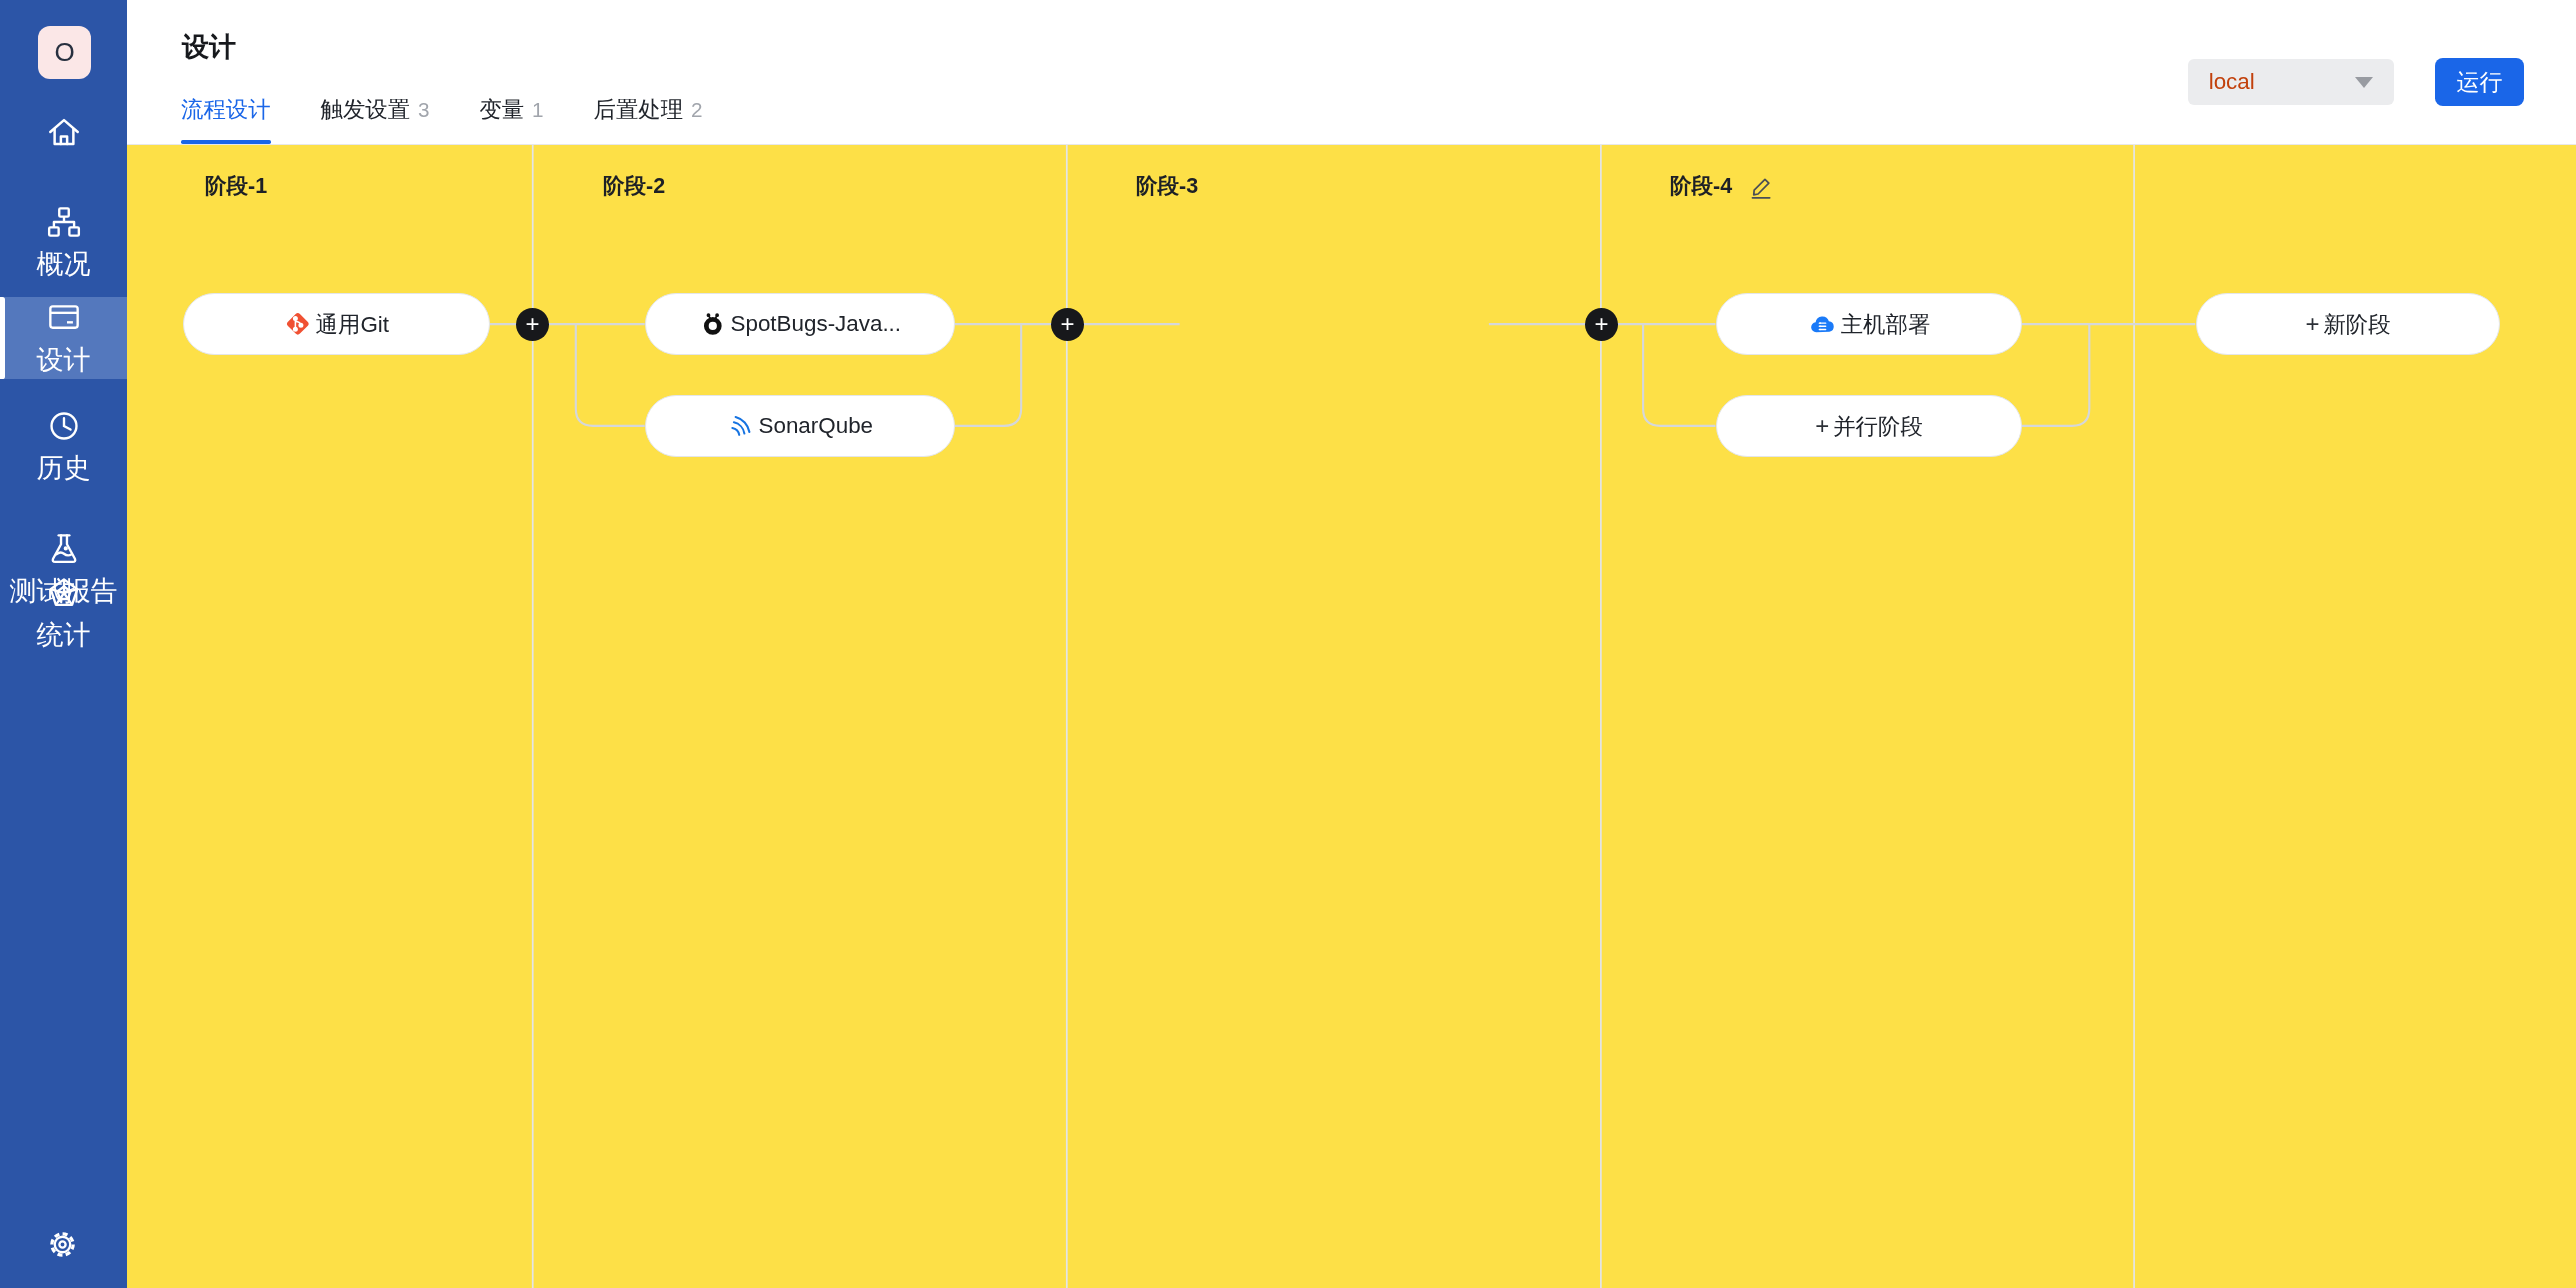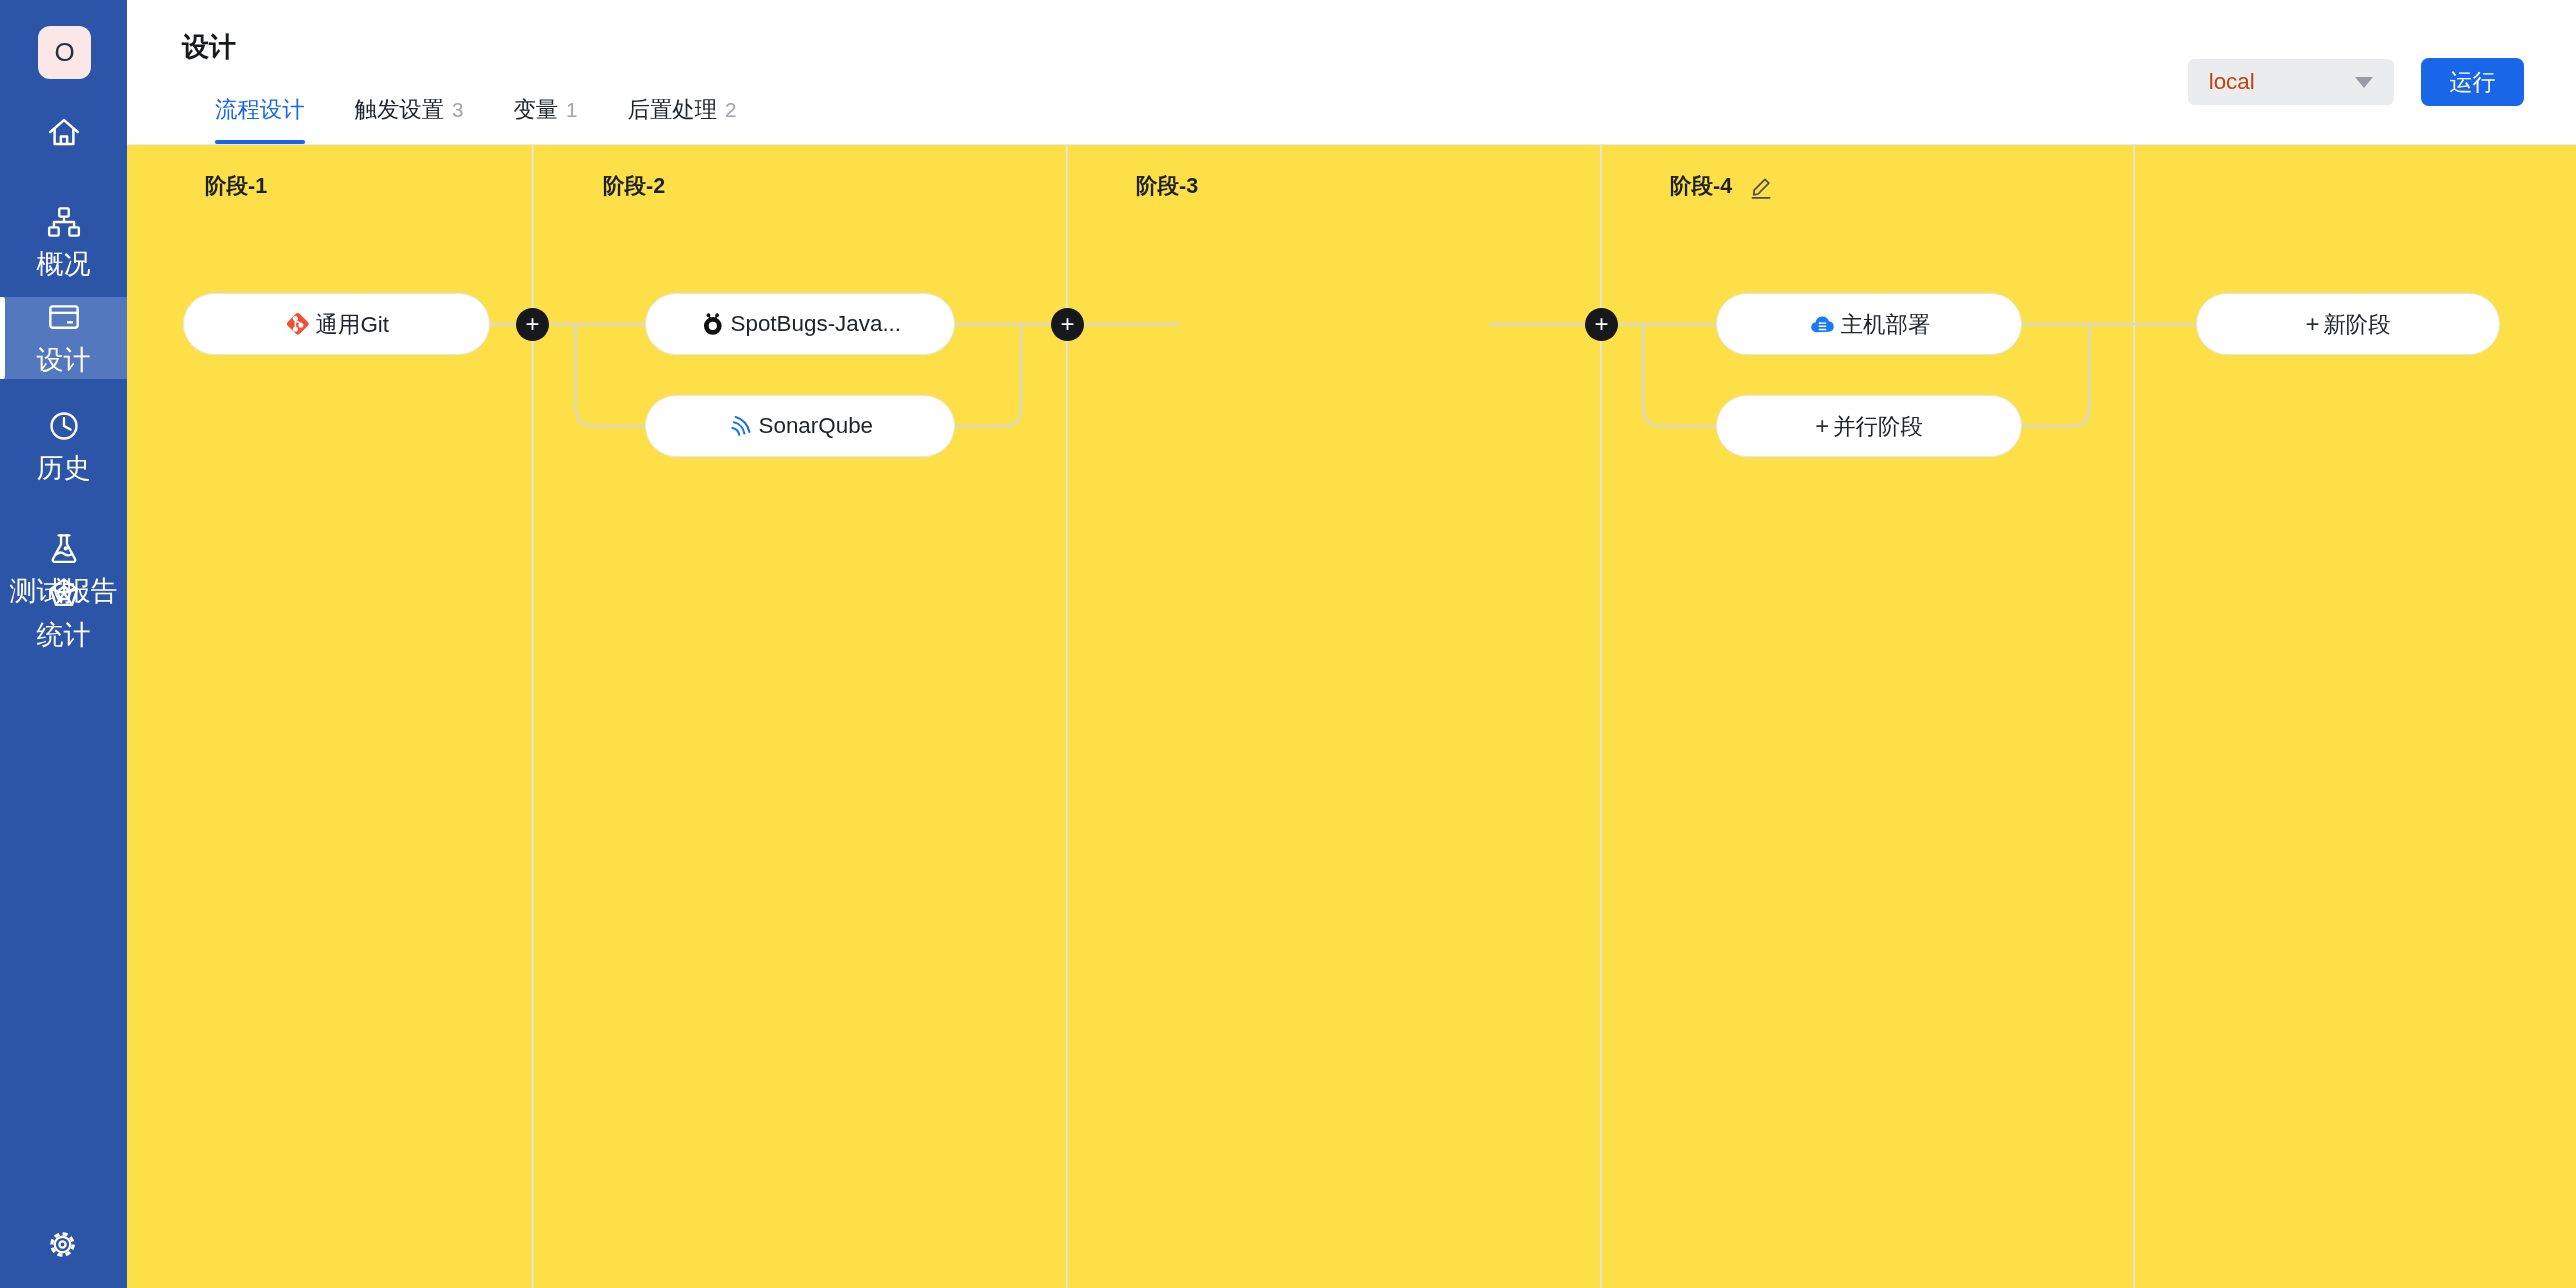--- a/index.html
+++ b/index.html
@@ -25,28 +25,28 @@
   .side-item.testreport{top:530px;}
   .side-item.stats{top:574px;}
   .gear{position:absolute;left:47px;top:1229px;width:31px;height:31px;cursor:pointer;}
   
   .header{position:absolute;left:127px;top:0;width:2449px;height:145px;background:#ffffff;
     border-bottom:0.9px solid #e7e8ea;box-sizing:border-box;z-index:4;}
   .page-title{position:absolute;left:55px;top:29px;font-size:27px;font-weight:700;color:#17191d;}
   .tabs{position:absolute;left:54px;bottom:0;display:flex;gap:50px;align-items:flex-end;}
   .tab{display:flex;align-items:center;gap:7.8px;padding-bottom:19px;font-size:22.4px;color:#20242b;cursor:pointer;position:relative;}
   .tab .count{color:#a1a5ac;font-size:20.7px;}
-  .tab.active{color:#1a66e8;font-weight:500;margin-left:34px;}
+  .tab.active{color:#1a66e8;font-weight:500;}
   .tab.active::after{content:"";position:absolute;left:0;right:0;bottom:0;height:4.3px;background:#1a66e8;border-radius:1.7px;}
   .env-select{position:absolute;right:182px;top:59px;width:206px;height:46px;background:#ebecee;
     border-radius:6px;display:flex;align-items:center;cursor:pointer;box-sizing:border-box;padding:0 20.7px;}
   .env-value{font-size:22.4px;color:#c2410c;flex:1;}
   .caret{width:0;height:0;border-left:9.5px solid transparent;border-right:9.5px solid transparent;
     border-top:11.2px solid #989ba1;}
-  .run-btn{position:absolute;right:52px;top:58px;width:103px;height:48px;background:#1a66e8;border:none;
+  .run-btn{position:absolute;right:52px;top:58px;width:89px;height:48px;background:#1a66e8;border:none;
     border-radius:7.8px;color:#ffffff;font-size:23px;font-family:inherit;cursor:pointer;display:flex;
     align-items:center;justify-content:center;}
   
   .canvas{position:absolute;left:127px;top:145px;width:2449px;height:1144px;background:#fde047;}
   .wires{position:absolute;left:0;top:0;}
   .stage-title{position:absolute;top:26px;font-size:21.5px;font-weight:700;color:#1d2026;display:flex;align-items:center;gap:17px;}
   .edit-btn{cursor:pointer;display:inline-flex;}
   .node{position:absolute;height:62px;background:#ffffff;border:1.7px solid #e4e6e9;border-radius:33px;
     box-sizing:border-box;display:flex;align-items:center;justify-content:center;gap:4px;
     font-size:22.4px;color:#20242b;cursor:pointer;}

